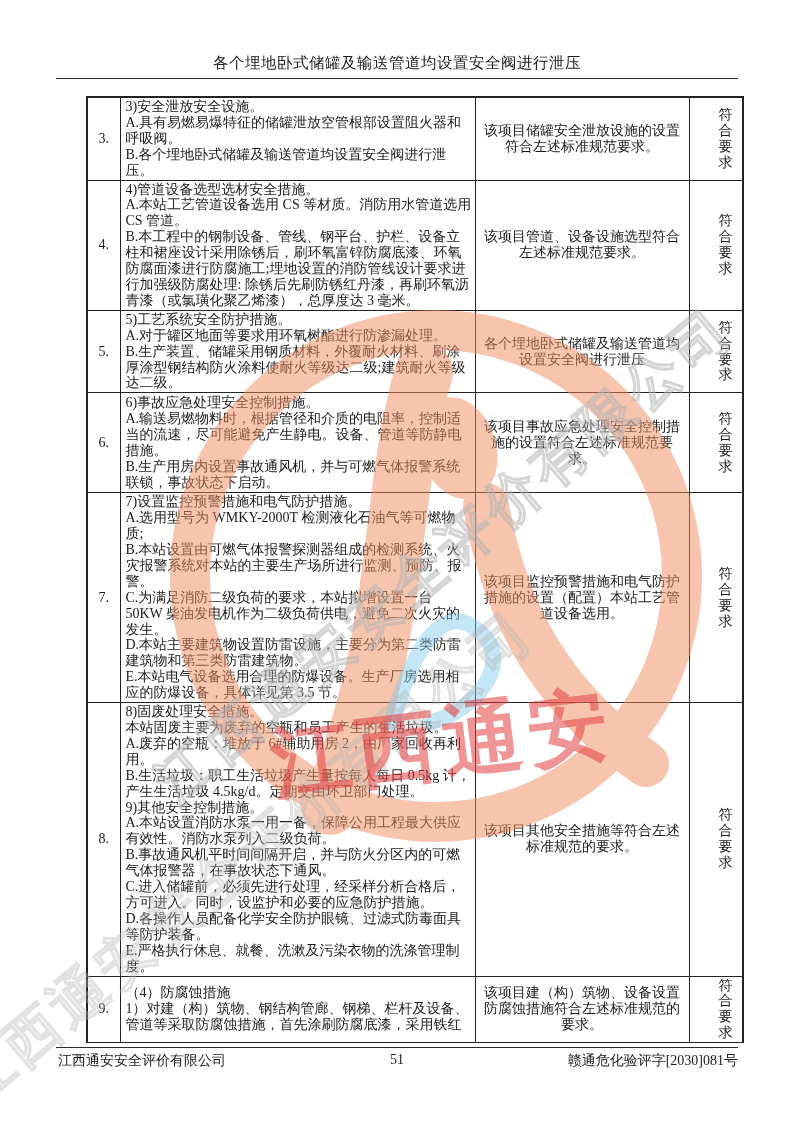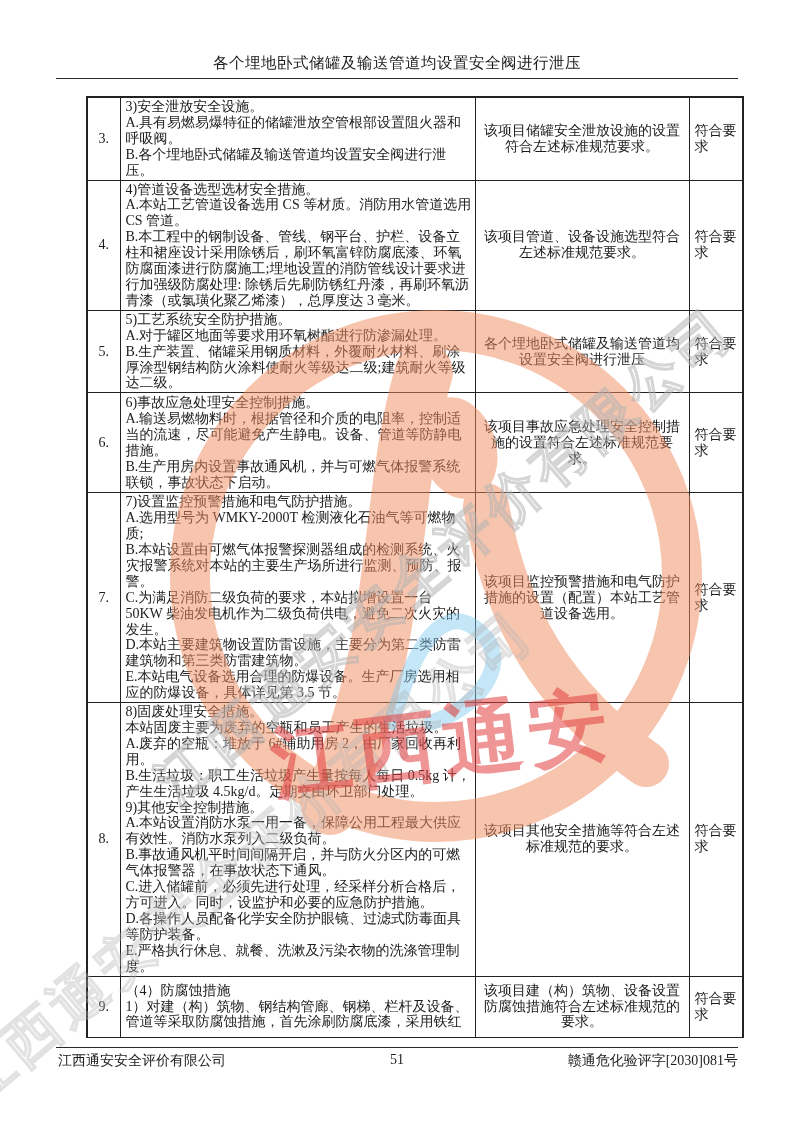--- a/index.html
+++ b/index.html
@@ -48,21 +48,21 @@
   td.no { text-align: center; }
   td.measures {
     text-align: left; vertical-align: top;
     padding: 1px 2px 1px 5px;
     white-space: pre-line;
     margin-top: 19px;
   }
   td.inspection {
     text-align: center; padding: 6px 6px; margin-left: 28px;
   }
-  td.result { text-align: left; padding: 1px 5px; }
+  td.result { text-align: right; padding: 1px 29px; }
   th.result-h { padding: 1px 11px; }
   
   .footer-rule {
     position: absolute; top: 1047px; left: 56px; width: 682px;
     border-top: 1.5px solid #2a2a2a; z-index: 4;
   }
   .footer {
     position: absolute; top: 1052px; left: 56px; width: 682px; height: 20px;
     font-size: 14px; z-index: 4;
   }

